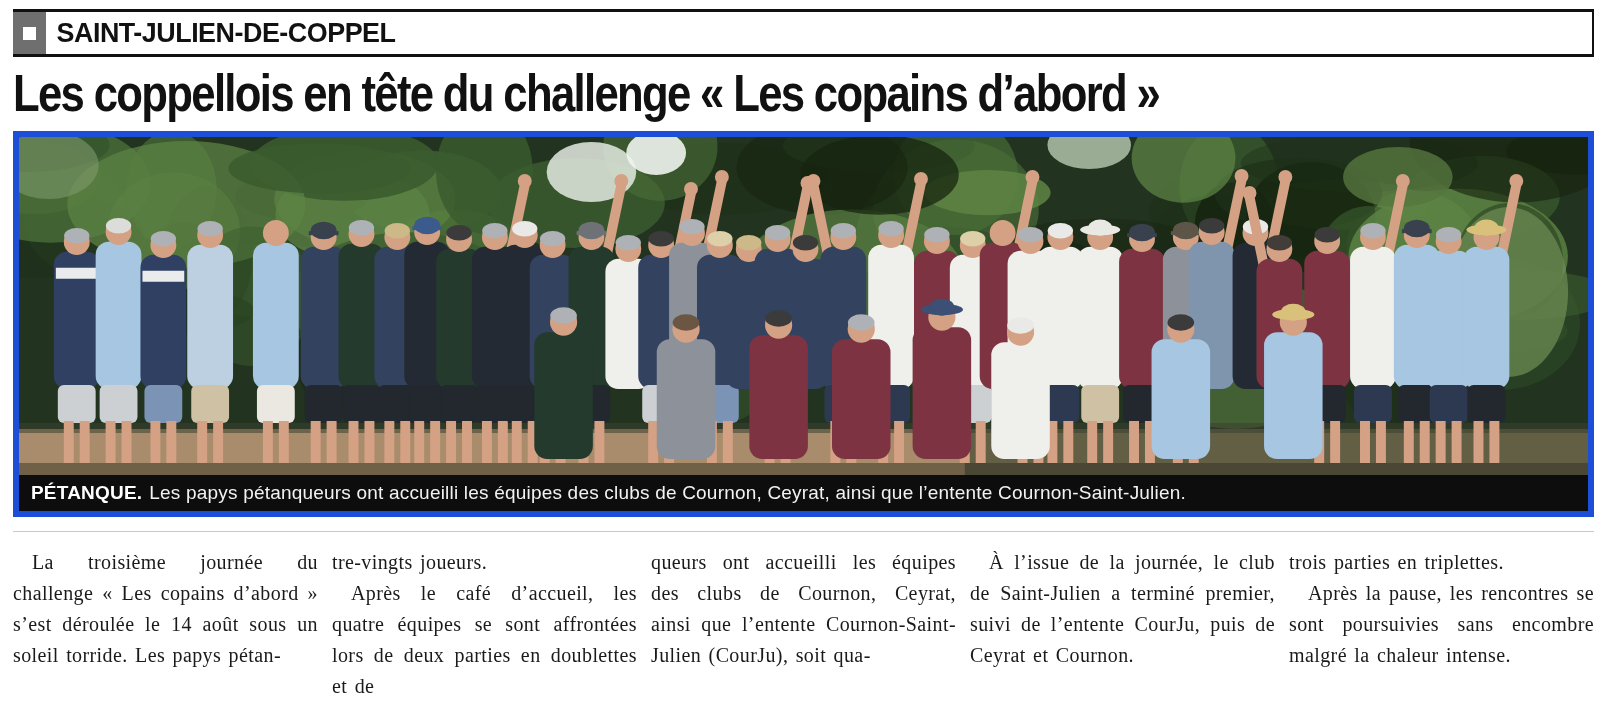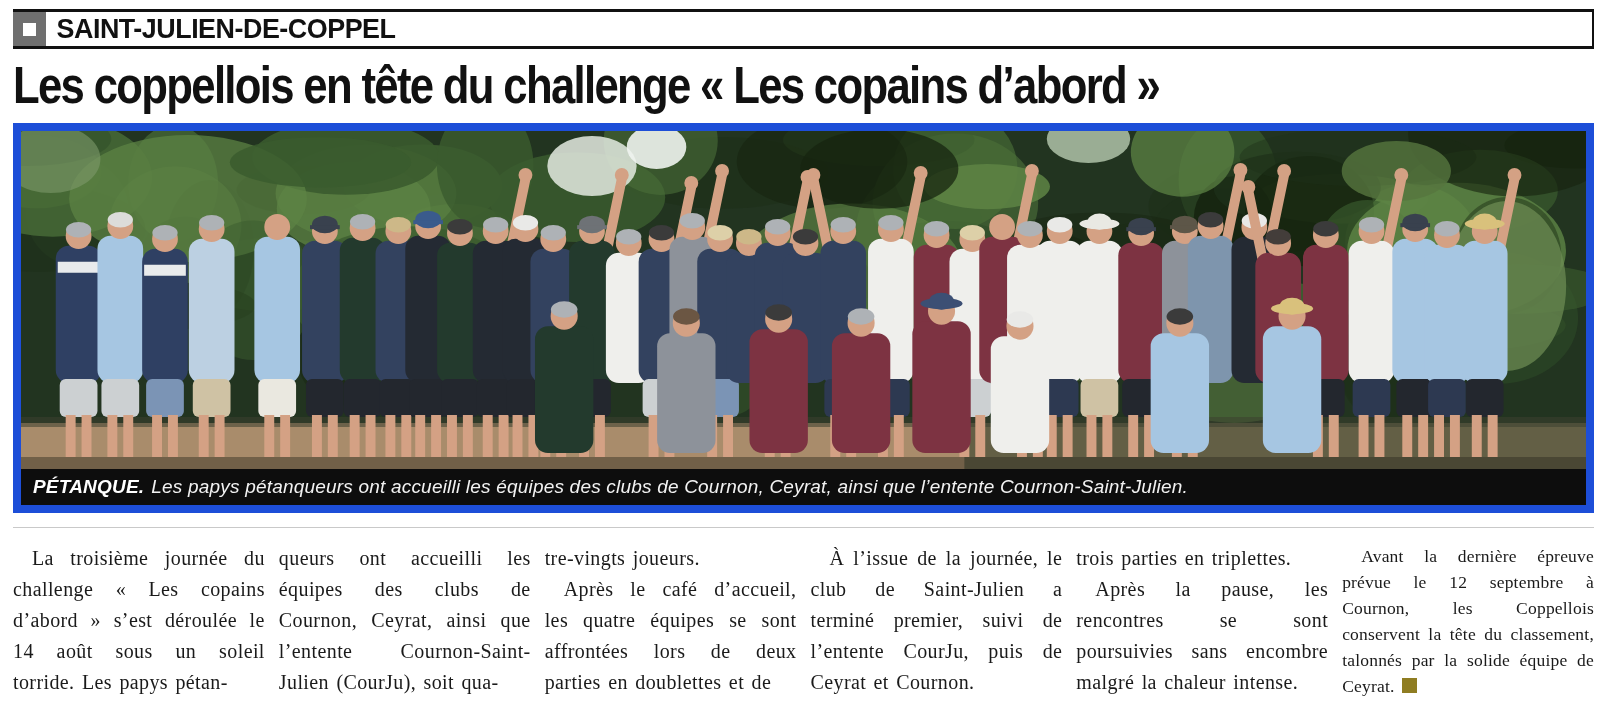--- a/index.html
+++ b/index.html
@@ -10,21 +10,21 @@
     color:#111;
   }
   .page { padding:0 13px; position:relative; }
 
   
   .section-band {
     margin-top:9px;
     border-top:3px solid #111;
     border-bottom:3px solid #111;
     border-right:2px solid #111;
-    height:40px;
+    height:48px;
     display:flex; align-items:stretch;
     background:#fff;
   }
   .band-square {
     width:33px; background:#6f6f6f;
     display:flex; align-items:center; justify-content:center;
     flex:0 0 auto;
   }
   .band-square .inner { width:13px; height:13px; background:#fff; }
   .section-title {
@@ -36,21 +36,21 @@
 
   
   .headline {
     margin:10px 0 12px 0;
     font-size:52px; font-weight:800; letter-spacing:-2px;
     line-height:1.0; white-space:nowrap;
   }
   .headline span { display:inline-block; transform:scaleX(0.84); transform-origin:left center; }
 
   
-  figure.photo-block { border:8px solid #1d4ed8; background:#bef264;font-style:italic; }
+  figure.photo-block { border:6px solid #1d4ed8; background:#bef264; }
   .photo-area { width:100%; height:338px; position:relative; overflow:hidden; background:#243722; }
   .photo-area svg { display:block; width:100%; height:100%; }
   figcaption.caption-bar {
     background:#0d0d0d; color:#fff;
     height:36px; display:flex; align-items:center;
     padding:0 12px; font-size:19px; letter-spacing:0.2px;
   }
   figcaption .cap-label { font-weight:800; margin-right:7px; white-space:nowrap; }
   figcaption .cap-text { font-weight:400; color:#f2f2f2; }
 
@@ -542,31 +542,28 @@
       <span class="cap-label">PÉTANQUE.</span>
       <span class="cap-text">Les papys pétanqueurs ont accueilli les équipes des clubs de Cournon, Ceyrat, ainsi que l’entente Cournon-Saint-Julien.</span>
     </figcaption>
   </figure>
 
   <section class="article-body" id="columns">
       <div class="col">
         <p class="indent">La troisième journée du challenge « Les copains d’abord » s’est déroulée le 14 août sous un soleil torride. Les papys pétan-</p>
       </div>
       <div class="col">
-        <p>queurs ont accueilli les équipes des clubs de Cournon, Ceyrat, ainsi que l’entente Cournon-Saint-Julien (CourJu), soit qua-</p>
+        <p>tre-vingts joueurs.</p>
+        <p class="indent">Après le café d’accueil, les quatre équipes se sont affrontées lors de deux parties en doublettes et de</p>
       </div>
       <div class="col">
-        <p>tre-vingts joueurs.</p>
-        <p class="indent">Après le café d’accueil, les quatre équipes se sont affrontées lors de deux parties en doublettes et de</p>
+        <p>queurs ont accueilli les équipes des clubs de Cournon, Ceyrat, ainsi que l’entente Cournon-Saint-Julien (CourJu), soit qua-</p>
       </div>
       <div class="col">
         <p class="indent">À l’issue de la journée, le club de Saint-Julien a terminé premier, suivi de l’entente CourJu, puis de Ceyrat et Cournon.</p>
       </div>
       <div class="col">
         <p>trois parties en triplettes.</p>
         <p class="indent">Après la pause, les rencontres se sont poursuivies sans encombre malgré la chaleur intense.</p>
       </div>
-      <div class="col col-small">
-        <p class="indent">Avant la dernière épreuve prévue le 12 septembre à Cournon, les Coppellois conservent la tête du classement, talonnés par la solide équipe de Ceyrat.<span class="end-mark" style="background: rgb(143, 125, 34);"></span></p>
-      </div>
     </section>
 
 </div>
 
 </body></html>

